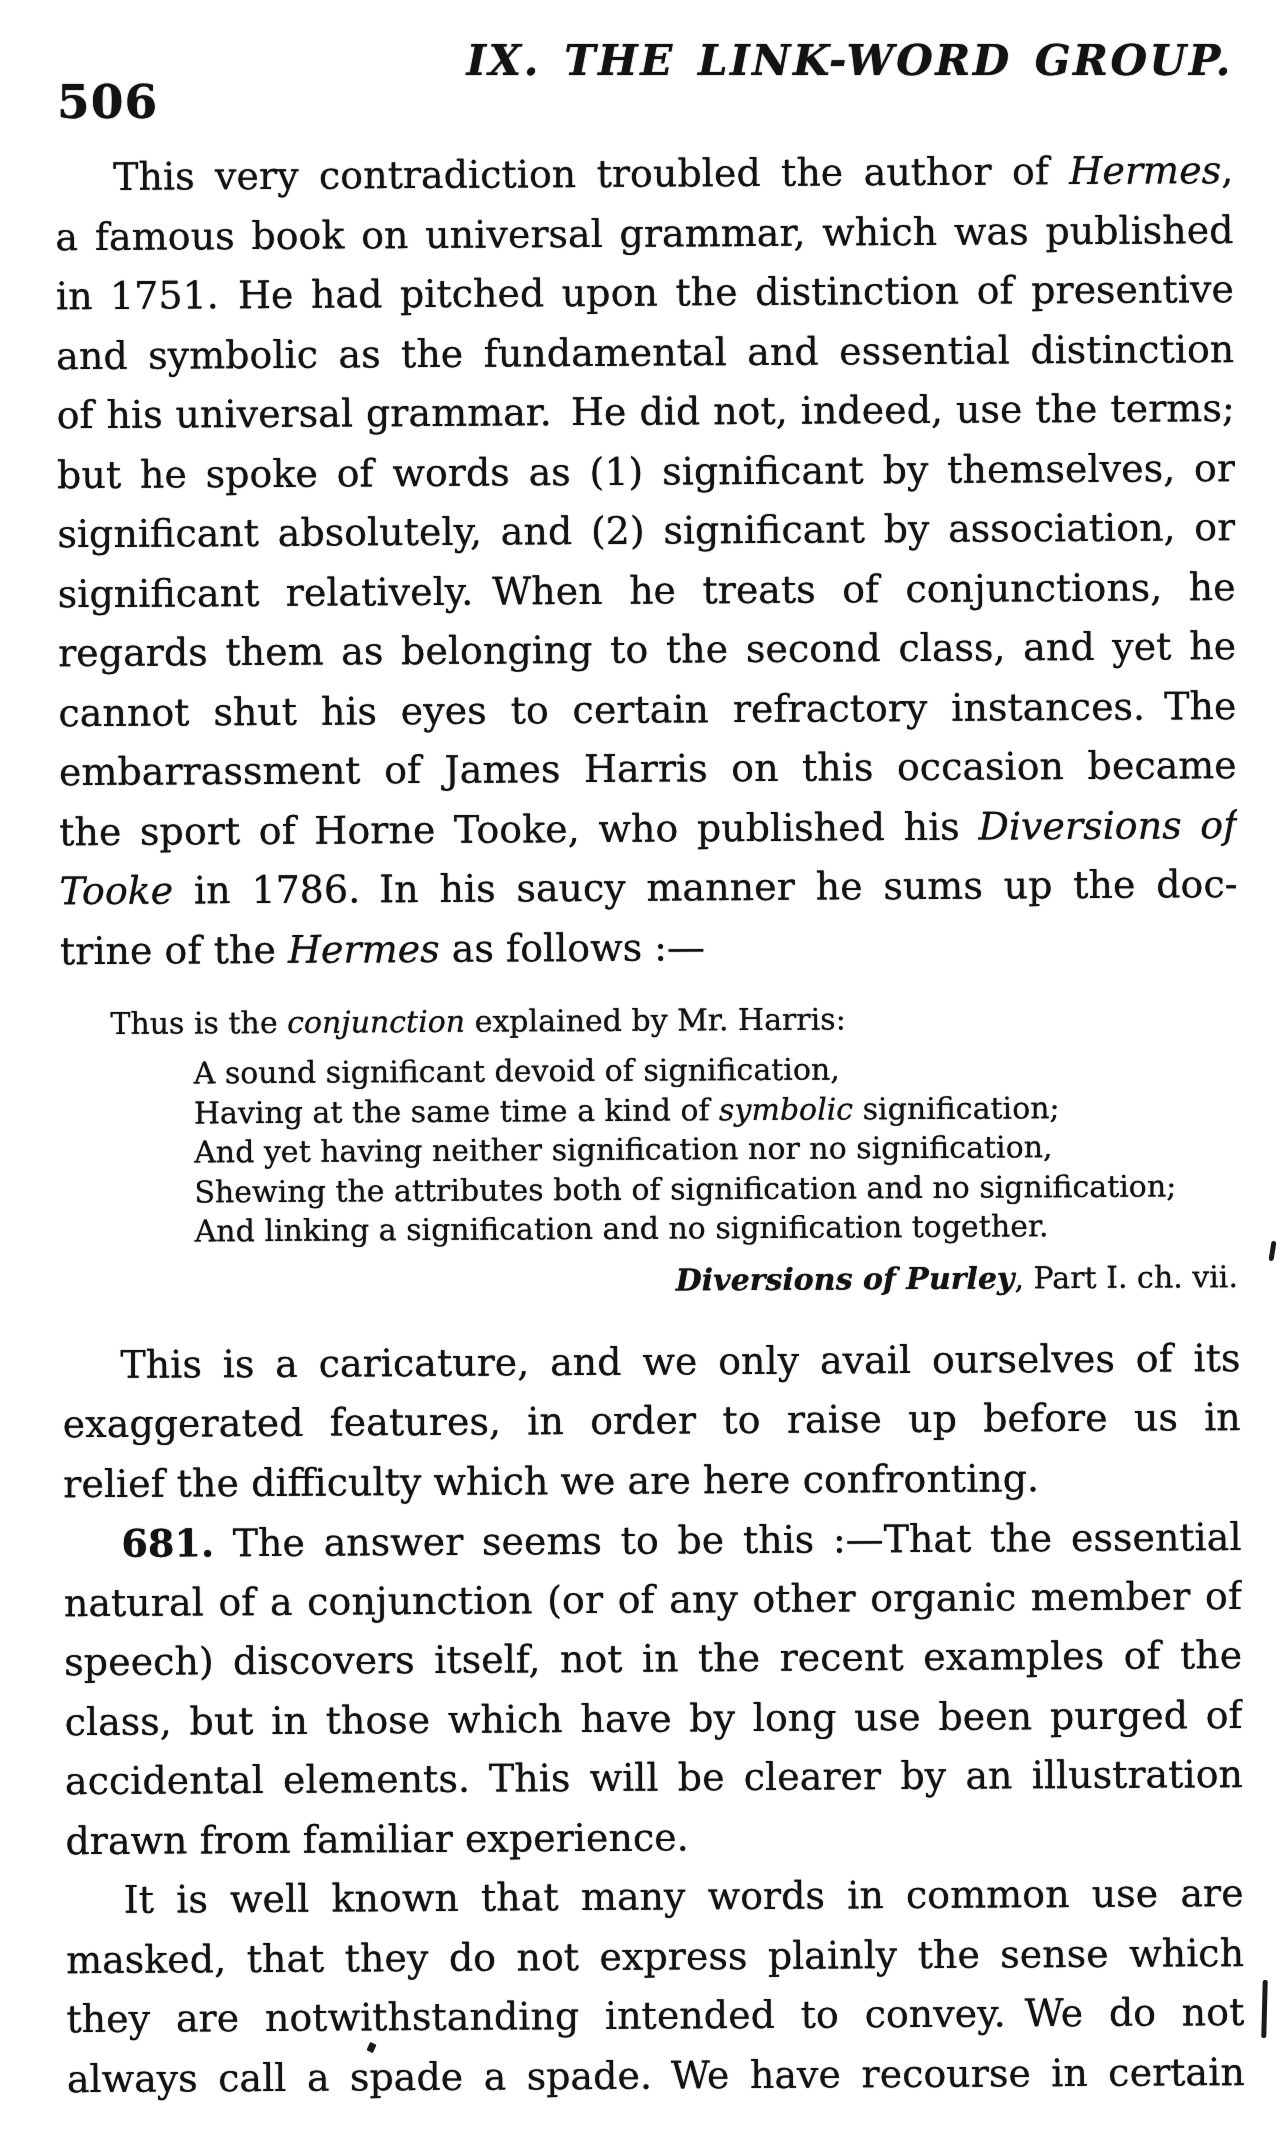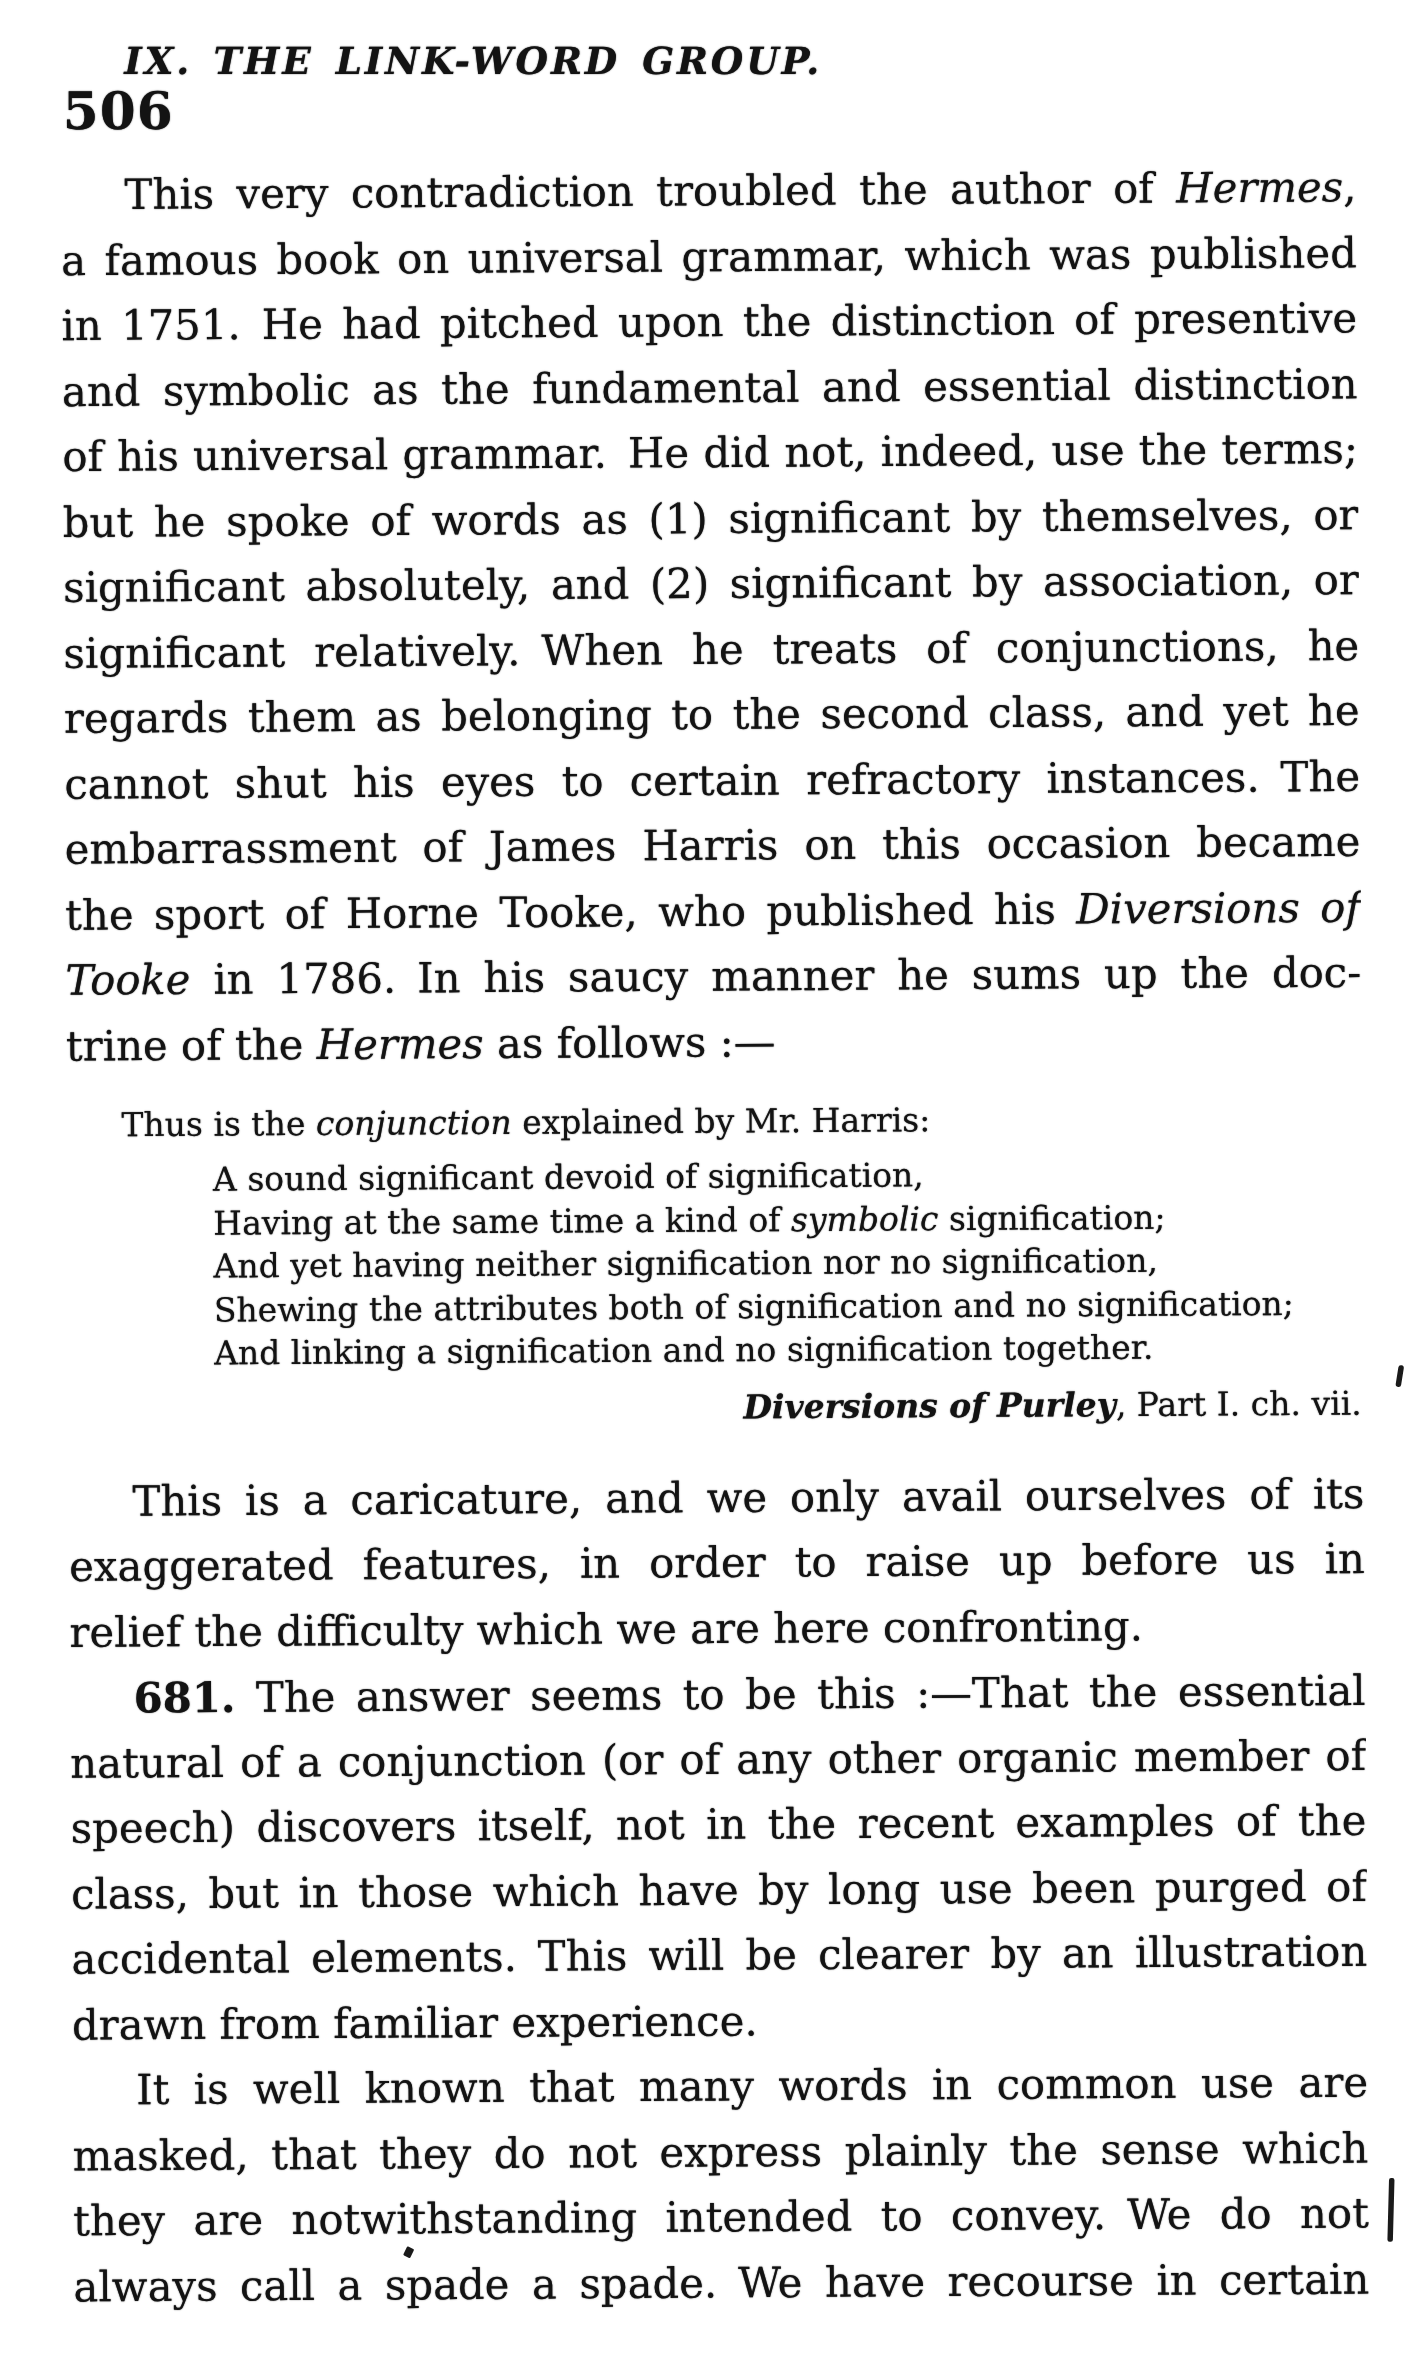--- a/index.html
+++ b/index.html
@@ -14,22 +14,22 @@
   }
   
   .header { position: absolute; top: 36px; left: 55px; width: 1178px; height: 70px; }
   .pagenum {
     position: absolute; left: 2px; top: 2px;
     font-size: 47px; font-weight: bold; letter-spacing: 1px;
     text-shadow: 0 0 1.2px rgba(19,19,19,.9);
     margin-top: 36px;
   }
   .running {
-    display: block; text-align: left; padding-left: 58px;
-    font-size: 34px; font-weight: bold; font-style: italic;
+    display: block; text-align: right; padding-left: 58px;
+    font-size: 42px; font-weight: bold; font-style: italic;
     letter-spacing: 2.5px; word-spacing: 6px;
     text-shadow: 0 0 1.2px rgba(19,19,19,.9);
   }
   
   .flow {
     position: absolute; left: 55px; top: 148px; width: 1178px;
     transform: rotate(-0.35deg); transform-origin: 40px 0;
     text-shadow: 0 0 1.15px rgba(19,19,19,.85);
   }
   .para .line {

